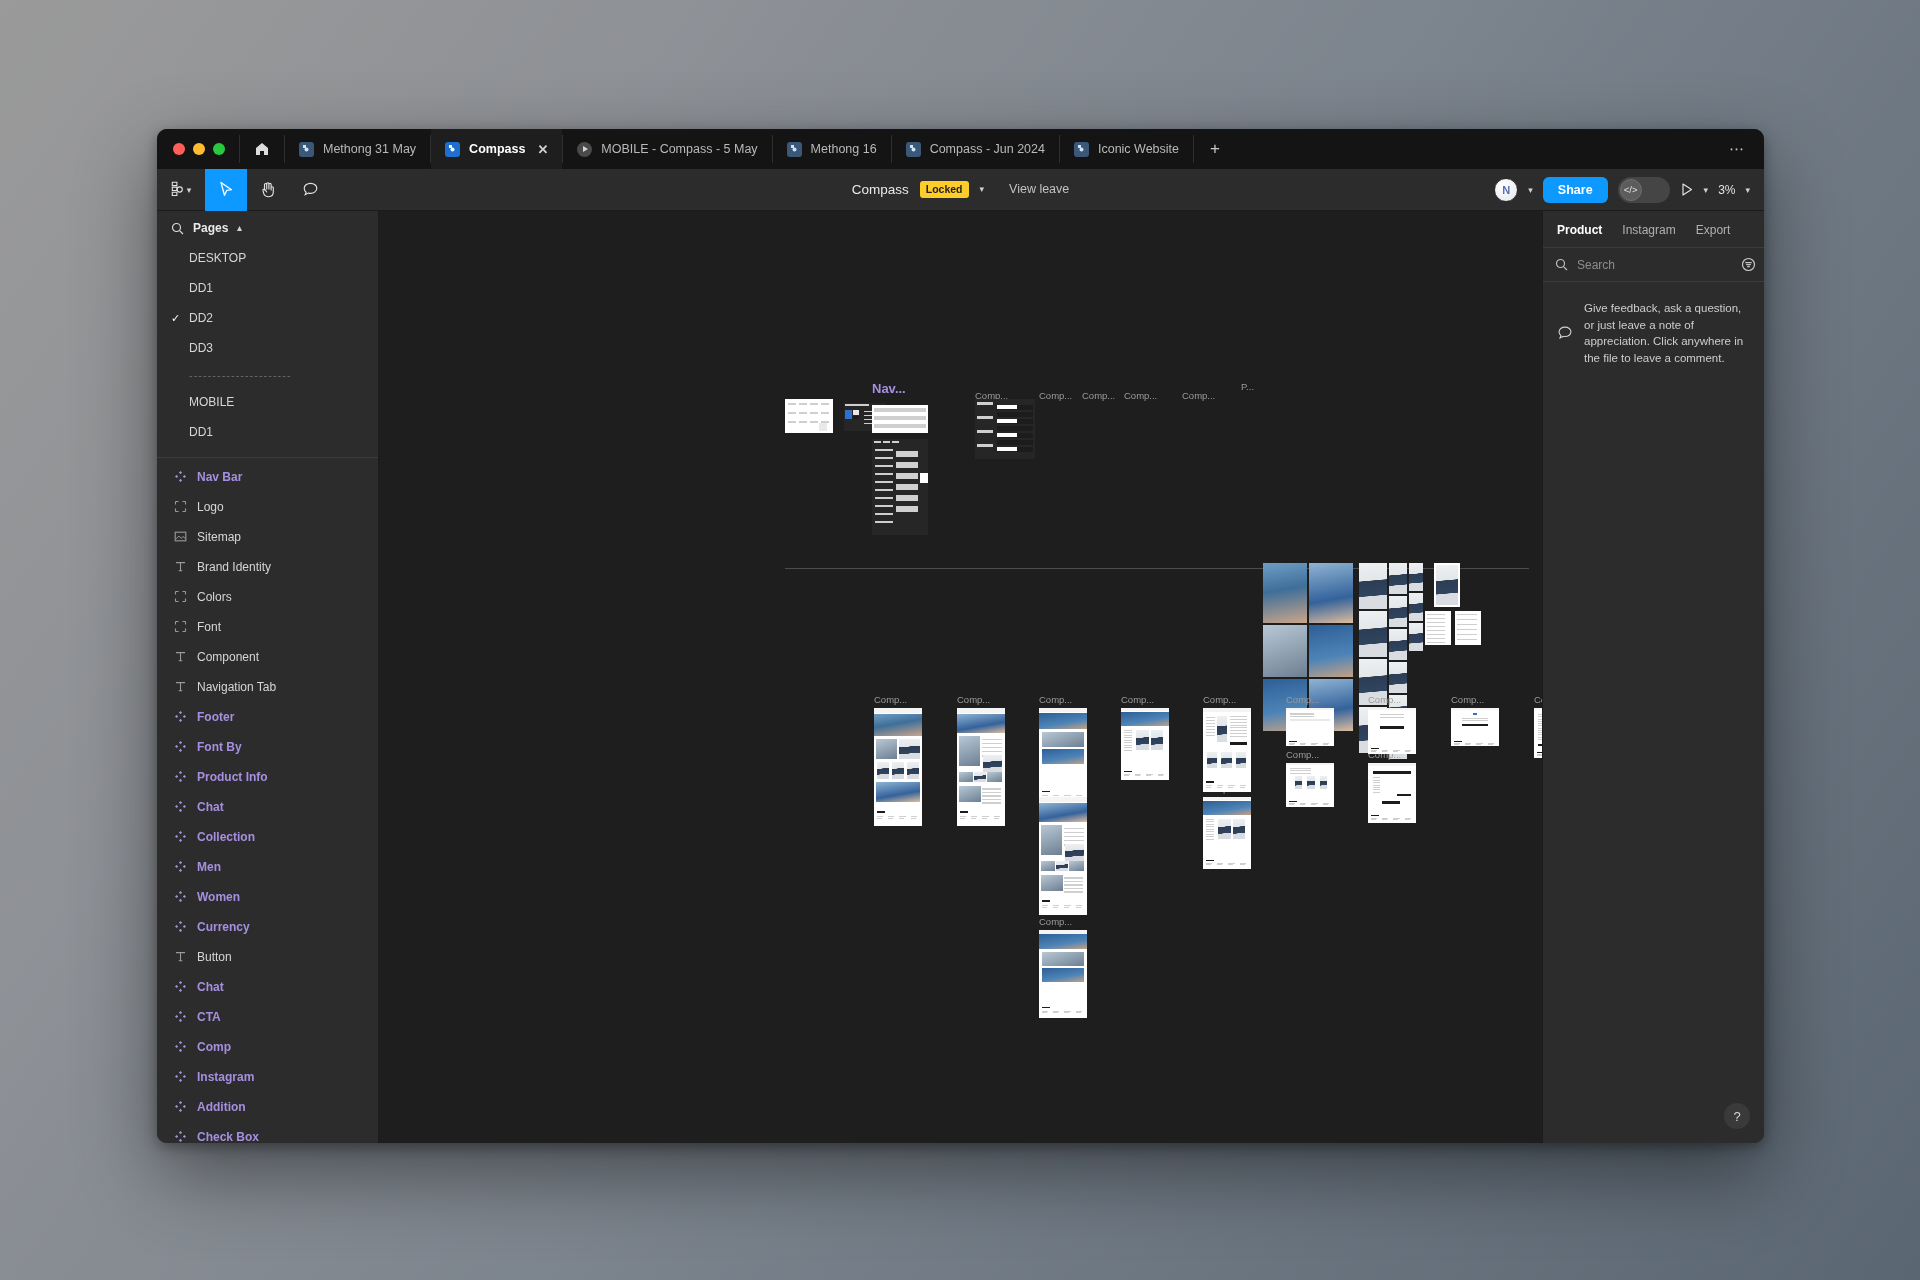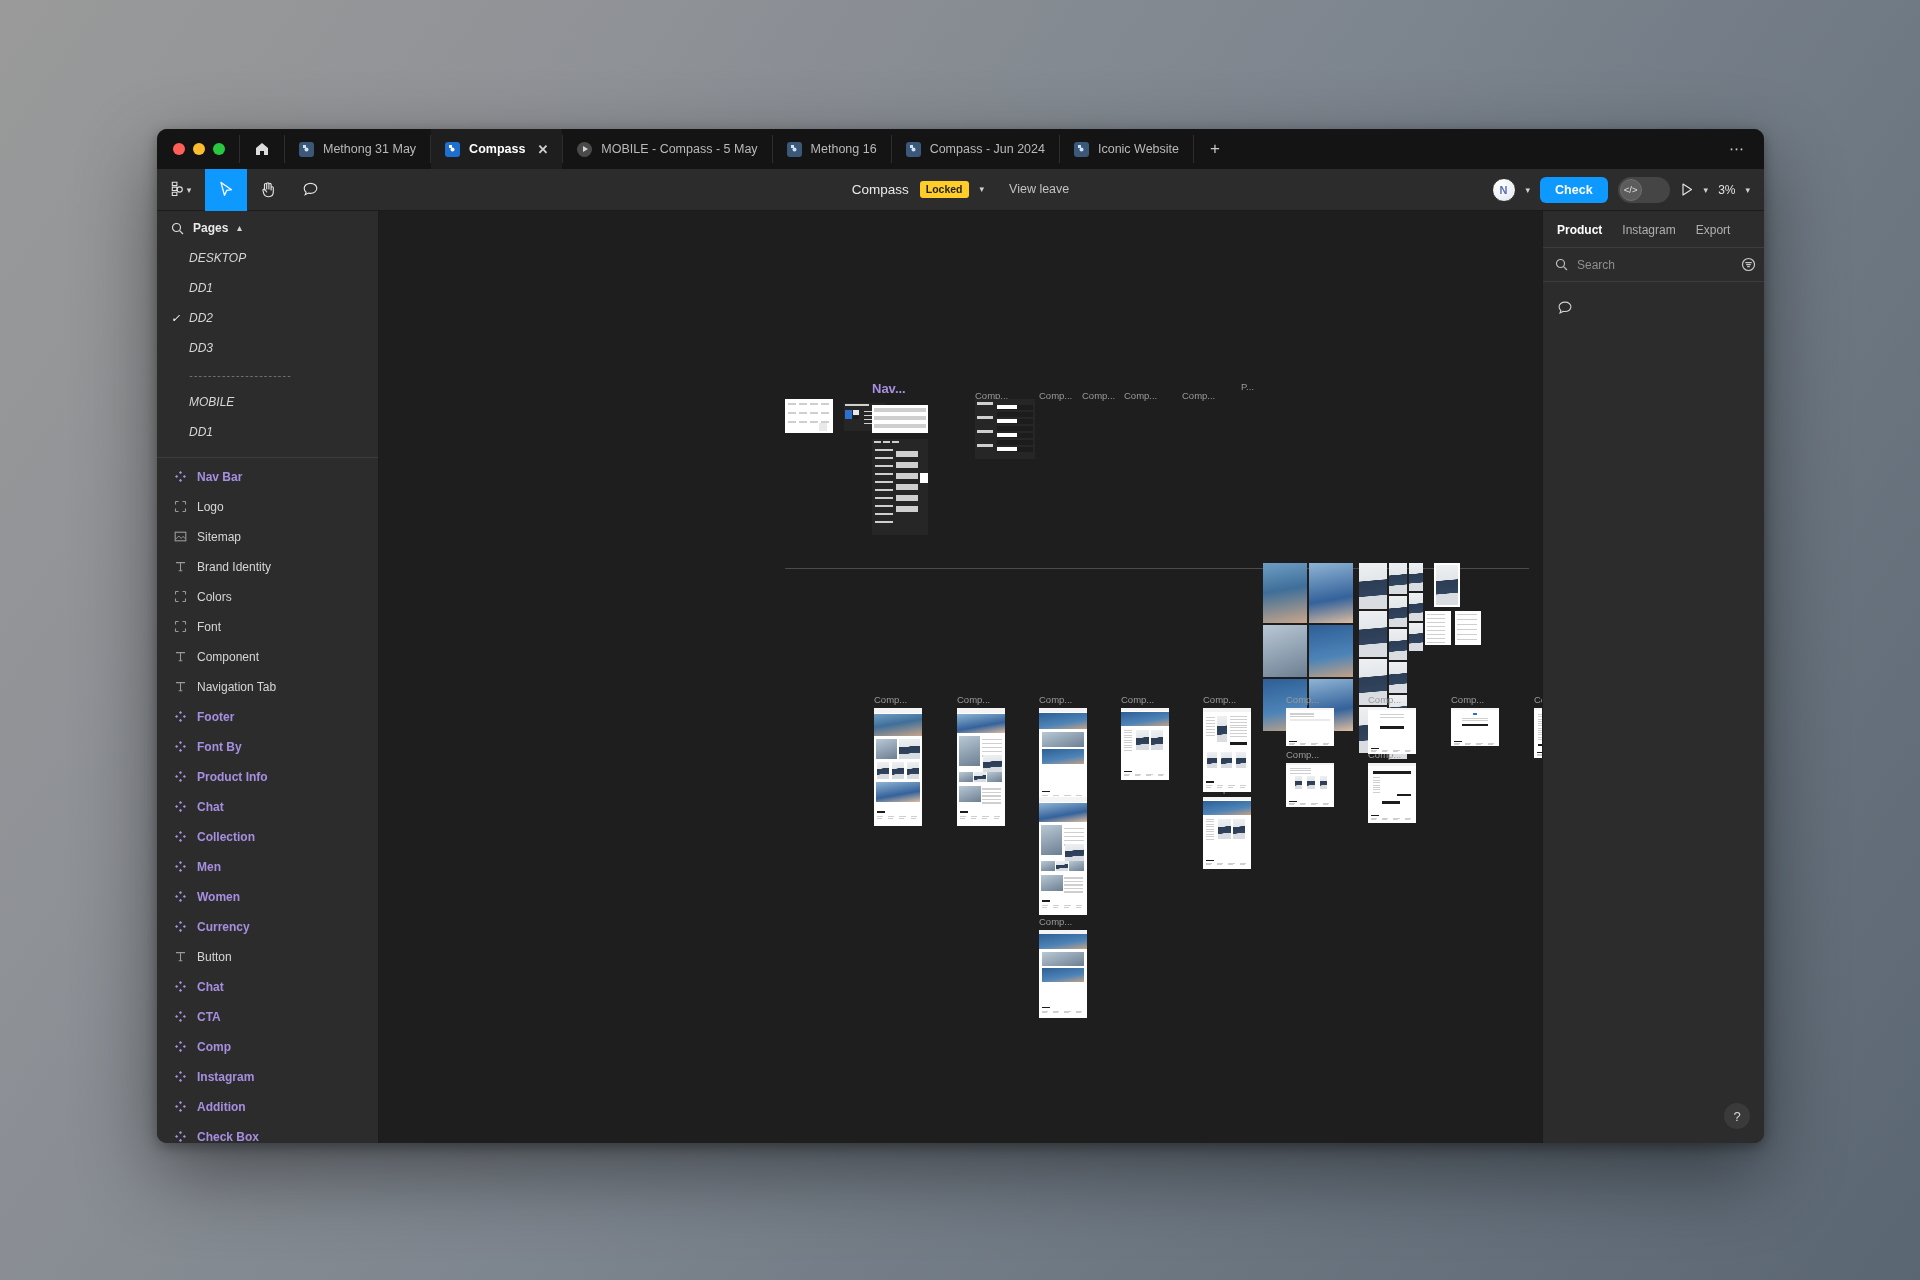--- a/index.html
+++ b/index.html
@@ -95,21 +95,21 @@
 
   
   #sidebar {
     width: 222px; flex: 0 0 222px; background: #2c2c2c; display: flex; flex-direction: column;
     border-right: 1px solid #1b1b1b; overflow: hidden; position: relative;
   }
   .pages-head {
     display: flex; align-items: center; gap: 9px; padding: 10px 12px 8px 14px;
     color: #e9e9e9; font-size: 12px; font-weight: 700;
   }
-  .pages-list { padding-bottom: 6px; font-style: italic; }
+  .pages-list { padding-bottom: 6px; }
   .page-row {
     display: flex; align-items: center; height: 30px; padding-left: 14px;
     color: #d6d6d6; font-size: 12px;
   }
   .page-check { width: 18px; flex: 0 0 18px; color: #ffffff; font-size: 11px; }
   .page-divider { padding: 6px 0 6px 32px; color: #6d6d6d; font-size: 11px; letter-spacing: 1px; }
   .sb-sep { height: 1px; background: #3c3c3c; margin: 4px 0; }
   .layers-list { overflow: hidden; }
   .layer-row {
     display: flex; align-items: center; gap: 10px; height: 30px; padding-left: 16px;
@@ -297,21 +297,21 @@
     <div class="center-title">
       <span class="file-name">Compass</span>
       <span class="locked-badge">Locked</span>
       <span class="chev">▾</span>
       <span class="view-only">View leave</span>
     </div>
 
     <div class="tb-right">
       <div class="avatar">N</div>
       <span class="chev">▾</span>
-      <div class="share-btn">Check</div>
+      <div class="share-btn">Share</div>
       <div class="devtoggle">
         <div class="devknob">&lt;/&gt;</div>
       </div>
       <span>
         <svg width="14" height="15" viewBox="0 0 14 15">
             <path d="M3 2l8.5 5.5L3 13z" fill="none" stroke="#e2e2e2" stroke-width="1.2" stroke-linejoin="round"></path>
           </svg>
       </span>
       <span class="chev">▾</span>
       <span class="zoomlabel">3%</span>
@@ -1040,18 +1040,19 @@
             </svg>
         </span>
 
       </div>
       <div class="rp-empty">
         <span class="rp-icon">
           <svg width="16" height="16" viewBox="0 0 17 17">
               <path d="M8.5 2.3c3.6 0 6.3 2.2 6.3 5s-2.7 5-6.3 5c-.7 0-1.4-.1-2-.2l-3.3 1.6.9-2.6c-1.2-.9-1.9-2.2-1.9-3.8 0-2.8 2.7-5 6.3-5z" fill="none" stroke="#d2d2d2" stroke-width="1.15"></path>
             </svg>
         </span>
+        <span class="rp-empty-text">Give feedback, ask a question, or just leave a note of appreciation. Click anywhere in the file to leave a comment.</span>
       </div>
       <div class="help-btn">?</div>
     </div>
 
   </div>
 </div>
 
 </body></html>

